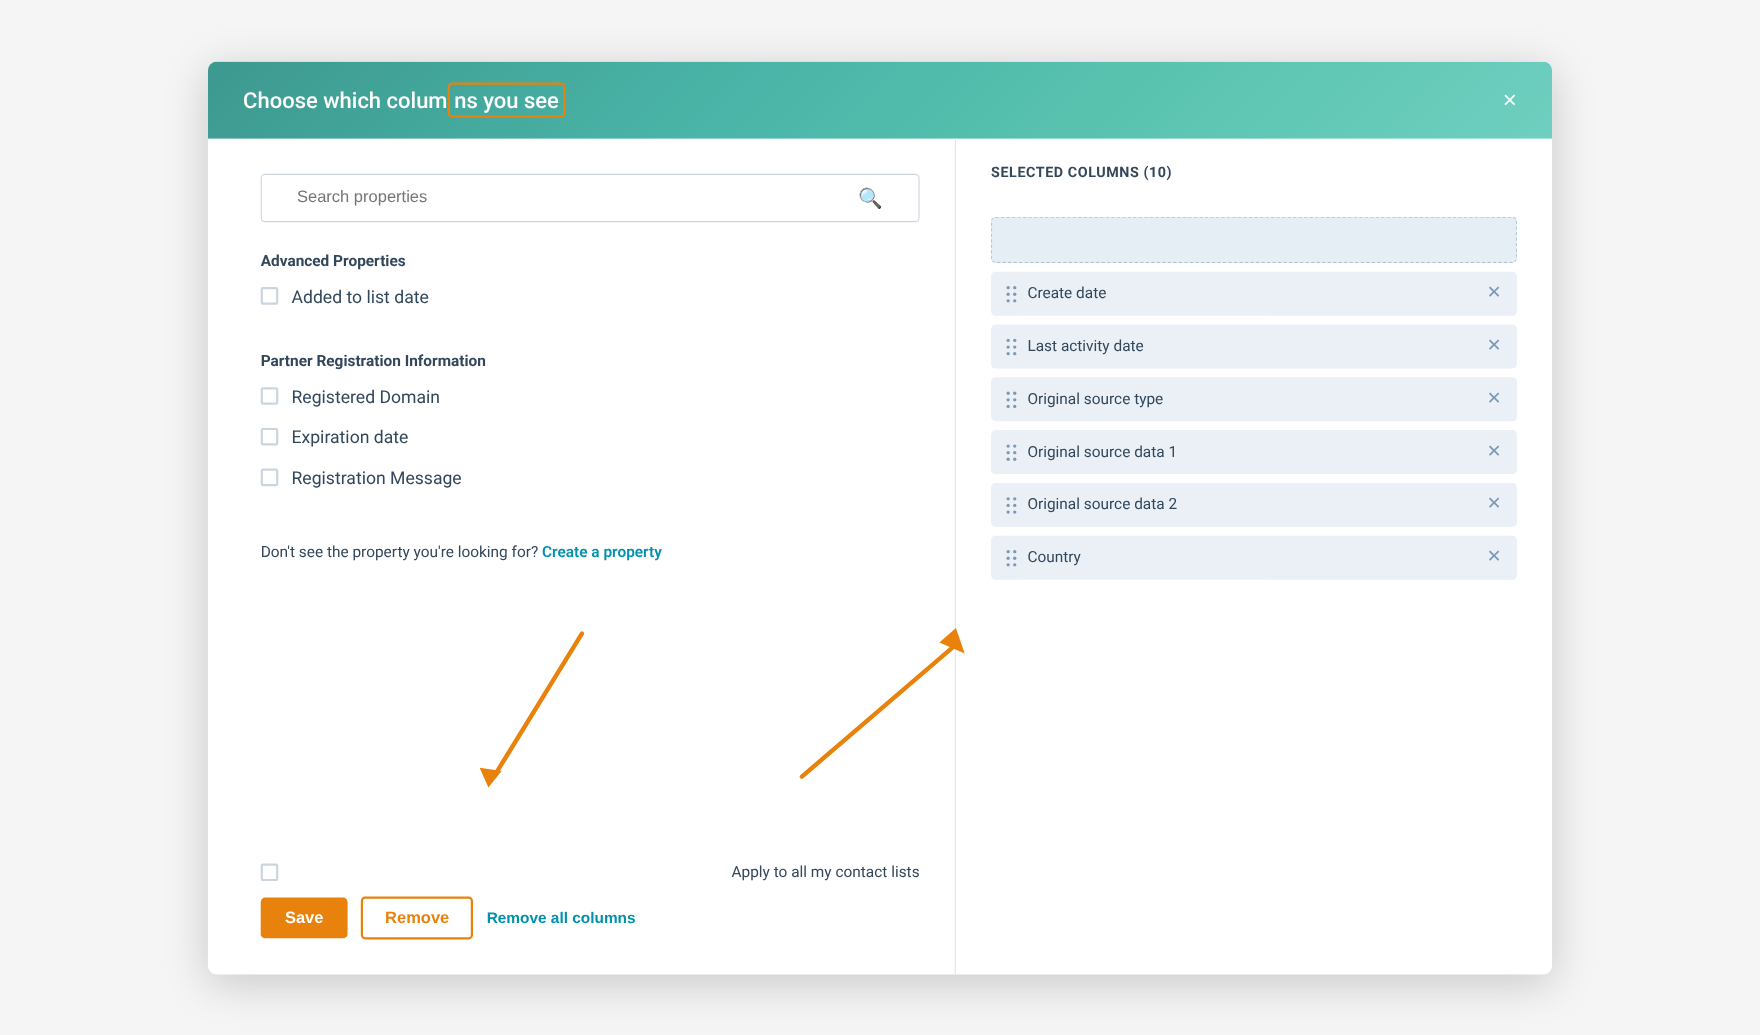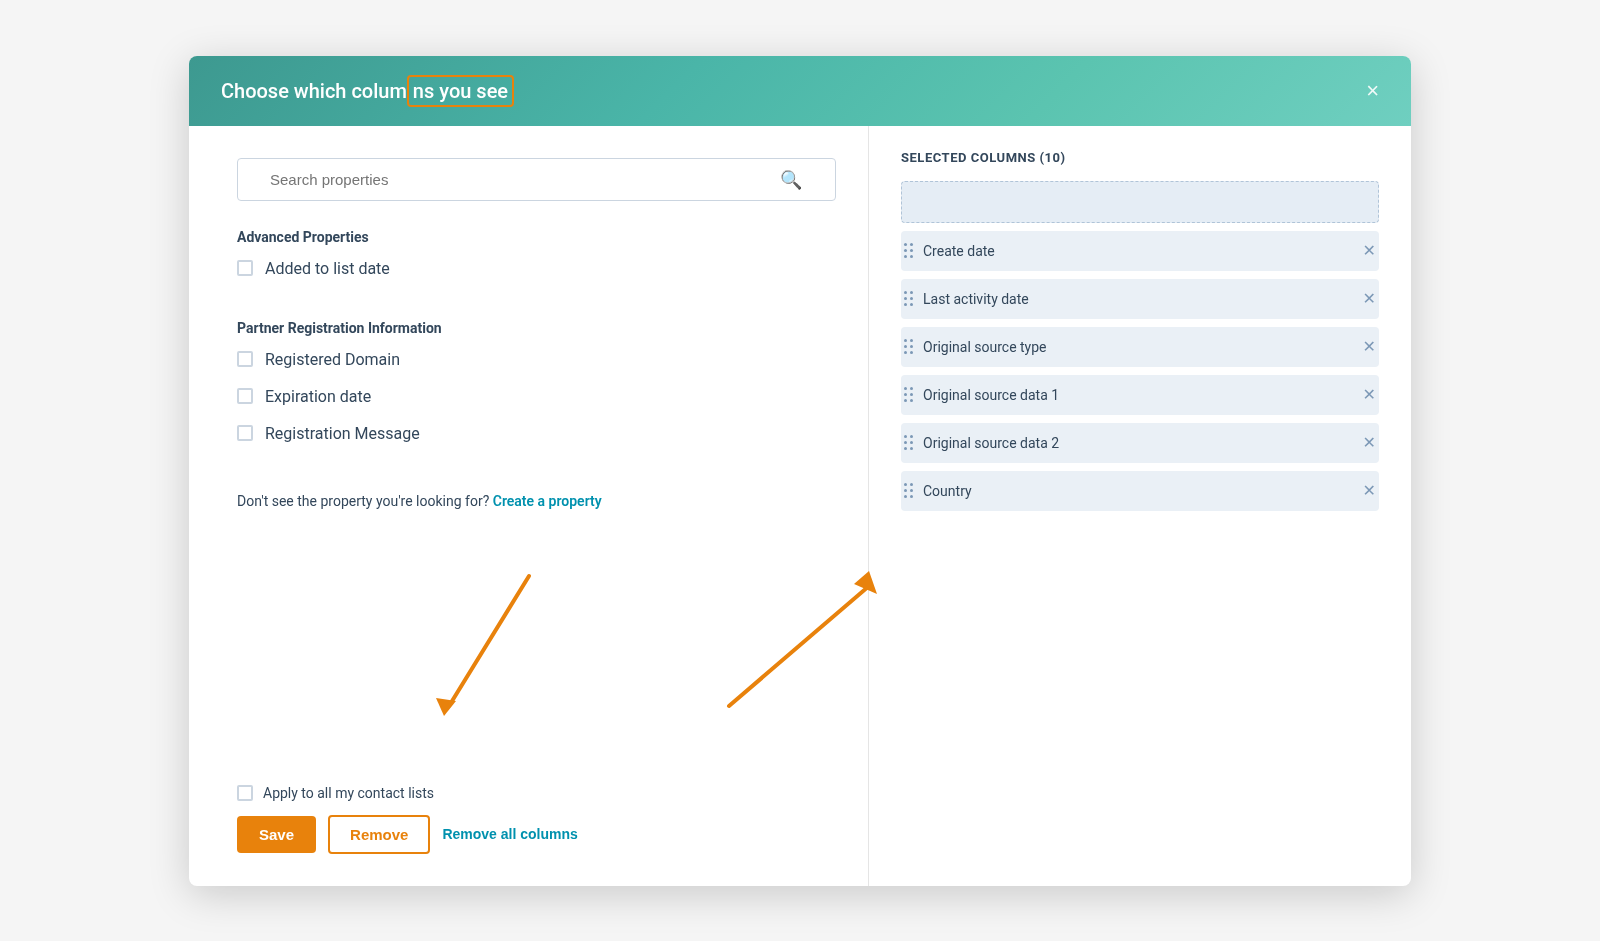--- a/index.html
+++ b/index.html
@@ -142,20 +142,21 @@
       margin-top: auto;
       display: flex;
       flex-direction: column;
       gap: 14px;
     }
 
     .apply-checkbox-row {
       display: flex;
       align-items: center;
       gap: 10px;
+      justify-content: space-between;
     }
 
     .apply-checkbox-row input[type="checkbox"] {
       width: 16px;
       height: 16px;
       border: 2px solid #cbd5e0;
       appearance: none;
       -webkit-appearance: none;
       border-radius: 2px;
       cursor: pointer;
@@ -208,29 +209,29 @@
       flex: 1;
       padding: 24px 32px;
     }
 
     .selected-columns-title {
       font-size: 13px;
       font-weight: 700;
       color: #33475b;
       letter-spacing: 0.04em;
       text-transform: uppercase;
-      margin-bottom: 16px;
+      margin-bottom: 32px;
     }
 
     .column-item {
       display: flex;
-      align-items: flex-start;
+      align-items: flex-end;
       background: #eaf0f6;
       border-radius: 4px;
-      padding: 12px 3px;
+      padding: 12px 14px;
       margin-bottom: 8px;
       gap: 10px;
     }
 
     .drag-dots {
       display: grid;
       grid-template-columns: 3px 3px;
       grid-template-rows: 3px 3px 3px;
       gap: 3px;
       cursor: grab;

